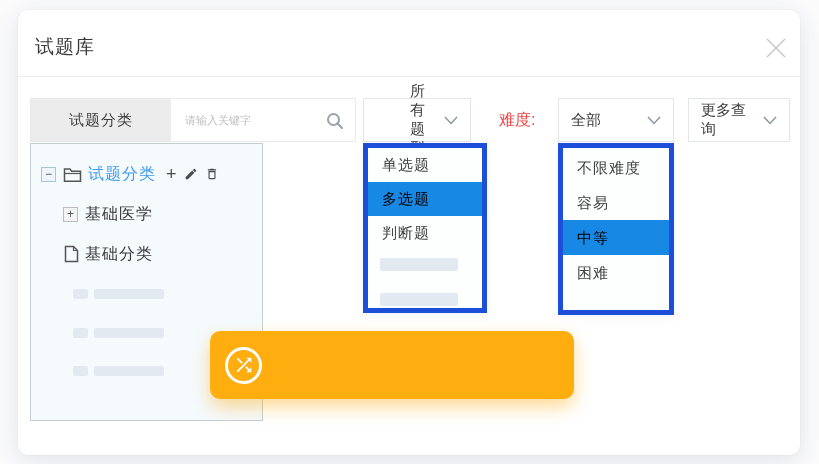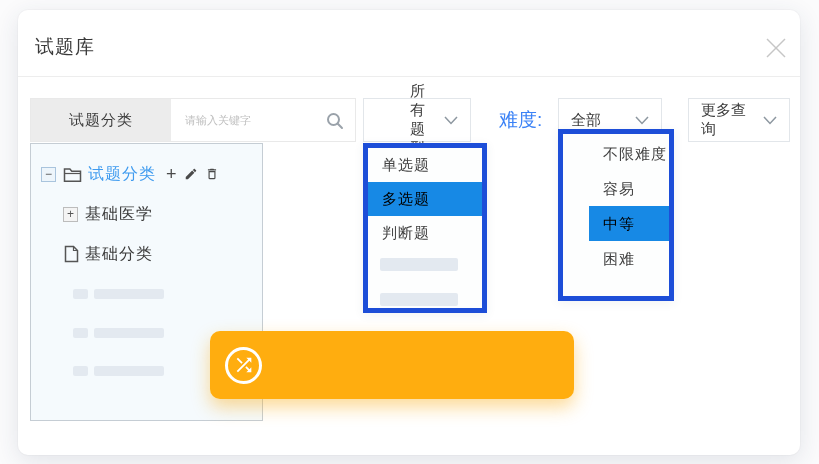--- a/index.html
+++ b/index.html
@@ -33,25 +33,25 @@
   }
   .search-box input::placeholder { color:#bfbfbf; }
   .search-icon { position:absolute; right:10px; top:12px; width:20px; height:20px; }
 
   .select-box {
     position:absolute; top:88px; height:44px; background:#fff;
     border:1px solid #e2e6ea; display:flex; align-items:center; justify-content:space-between;
     padding:0 12px; font-size:15px; color:#3c3c3c; cursor:pointer;
   }
   .select-type  { left:345px; width:108px;padding-left:46px; }
-  .select-diff  { left:540px; width:104px; }
+  .select-diff  { left:540px; width:116px; }
   .select-more  { left:670px; width:102px; }
   .difficulty-label {
     position:absolute; left:481px; top:88px; height:44px; line-height:44px;
-    font-size:19px; color:#3b82f6;
+    font-size:16px; color:#ef4444;
   }
   .chevron { width:14px; height:9px; flex:0 0 auto; margin-left:6px; }
 
   
   .tree-panel {
     position:absolute; left:12px; top:133px; width:233px; height:278px;
     background:#f5fafd; border:1px solid #c5cdd4;
   }
   .tree-row { position:absolute; display:flex; align-items:center; height:28px; }
   .tree-row-root  { left:10px; top:16px; }
@@ -73,21 +73,21 @@
   .ph { background:#e3e9f0; border-radius:2px; }
   .ph-sq  { width:15px; height:10px; margin-right:6px; }
   .ph-bar { width:70px; height:10px; }
 
   
   .menu {
     position:absolute; background:#fdfefe; border:5px solid #1d4ed8;
     box-shadow:0 2px 10px rgba(60,80,100,0.07);
   }
   .menu-type { left:345px; top:133px; width:124px; height:170px; }
-  .menu-diff { left:540px; top:119px; width:116px; height:172px;padding-left:26px; }
+  .menu-diff { left:540px; top:133px; width:116px; height:172px; }
   .menu-item {
     height:34px; line-height:34px; padding-left:14px; font-size:15px; color:#404040;
     letter-spacing:1px; cursor:pointer;
   }
   .menu-diff .menu-item { height:35px; line-height:35px; }
   .menu-item.selected { background:#1789e5; color:#000000; }
   .menu-ph { position:absolute; left:12px; width:78px; height:13px; }
   .menu-ph-1 { top:110px; }
   .menu-ph-2 { top:145px; }
 

